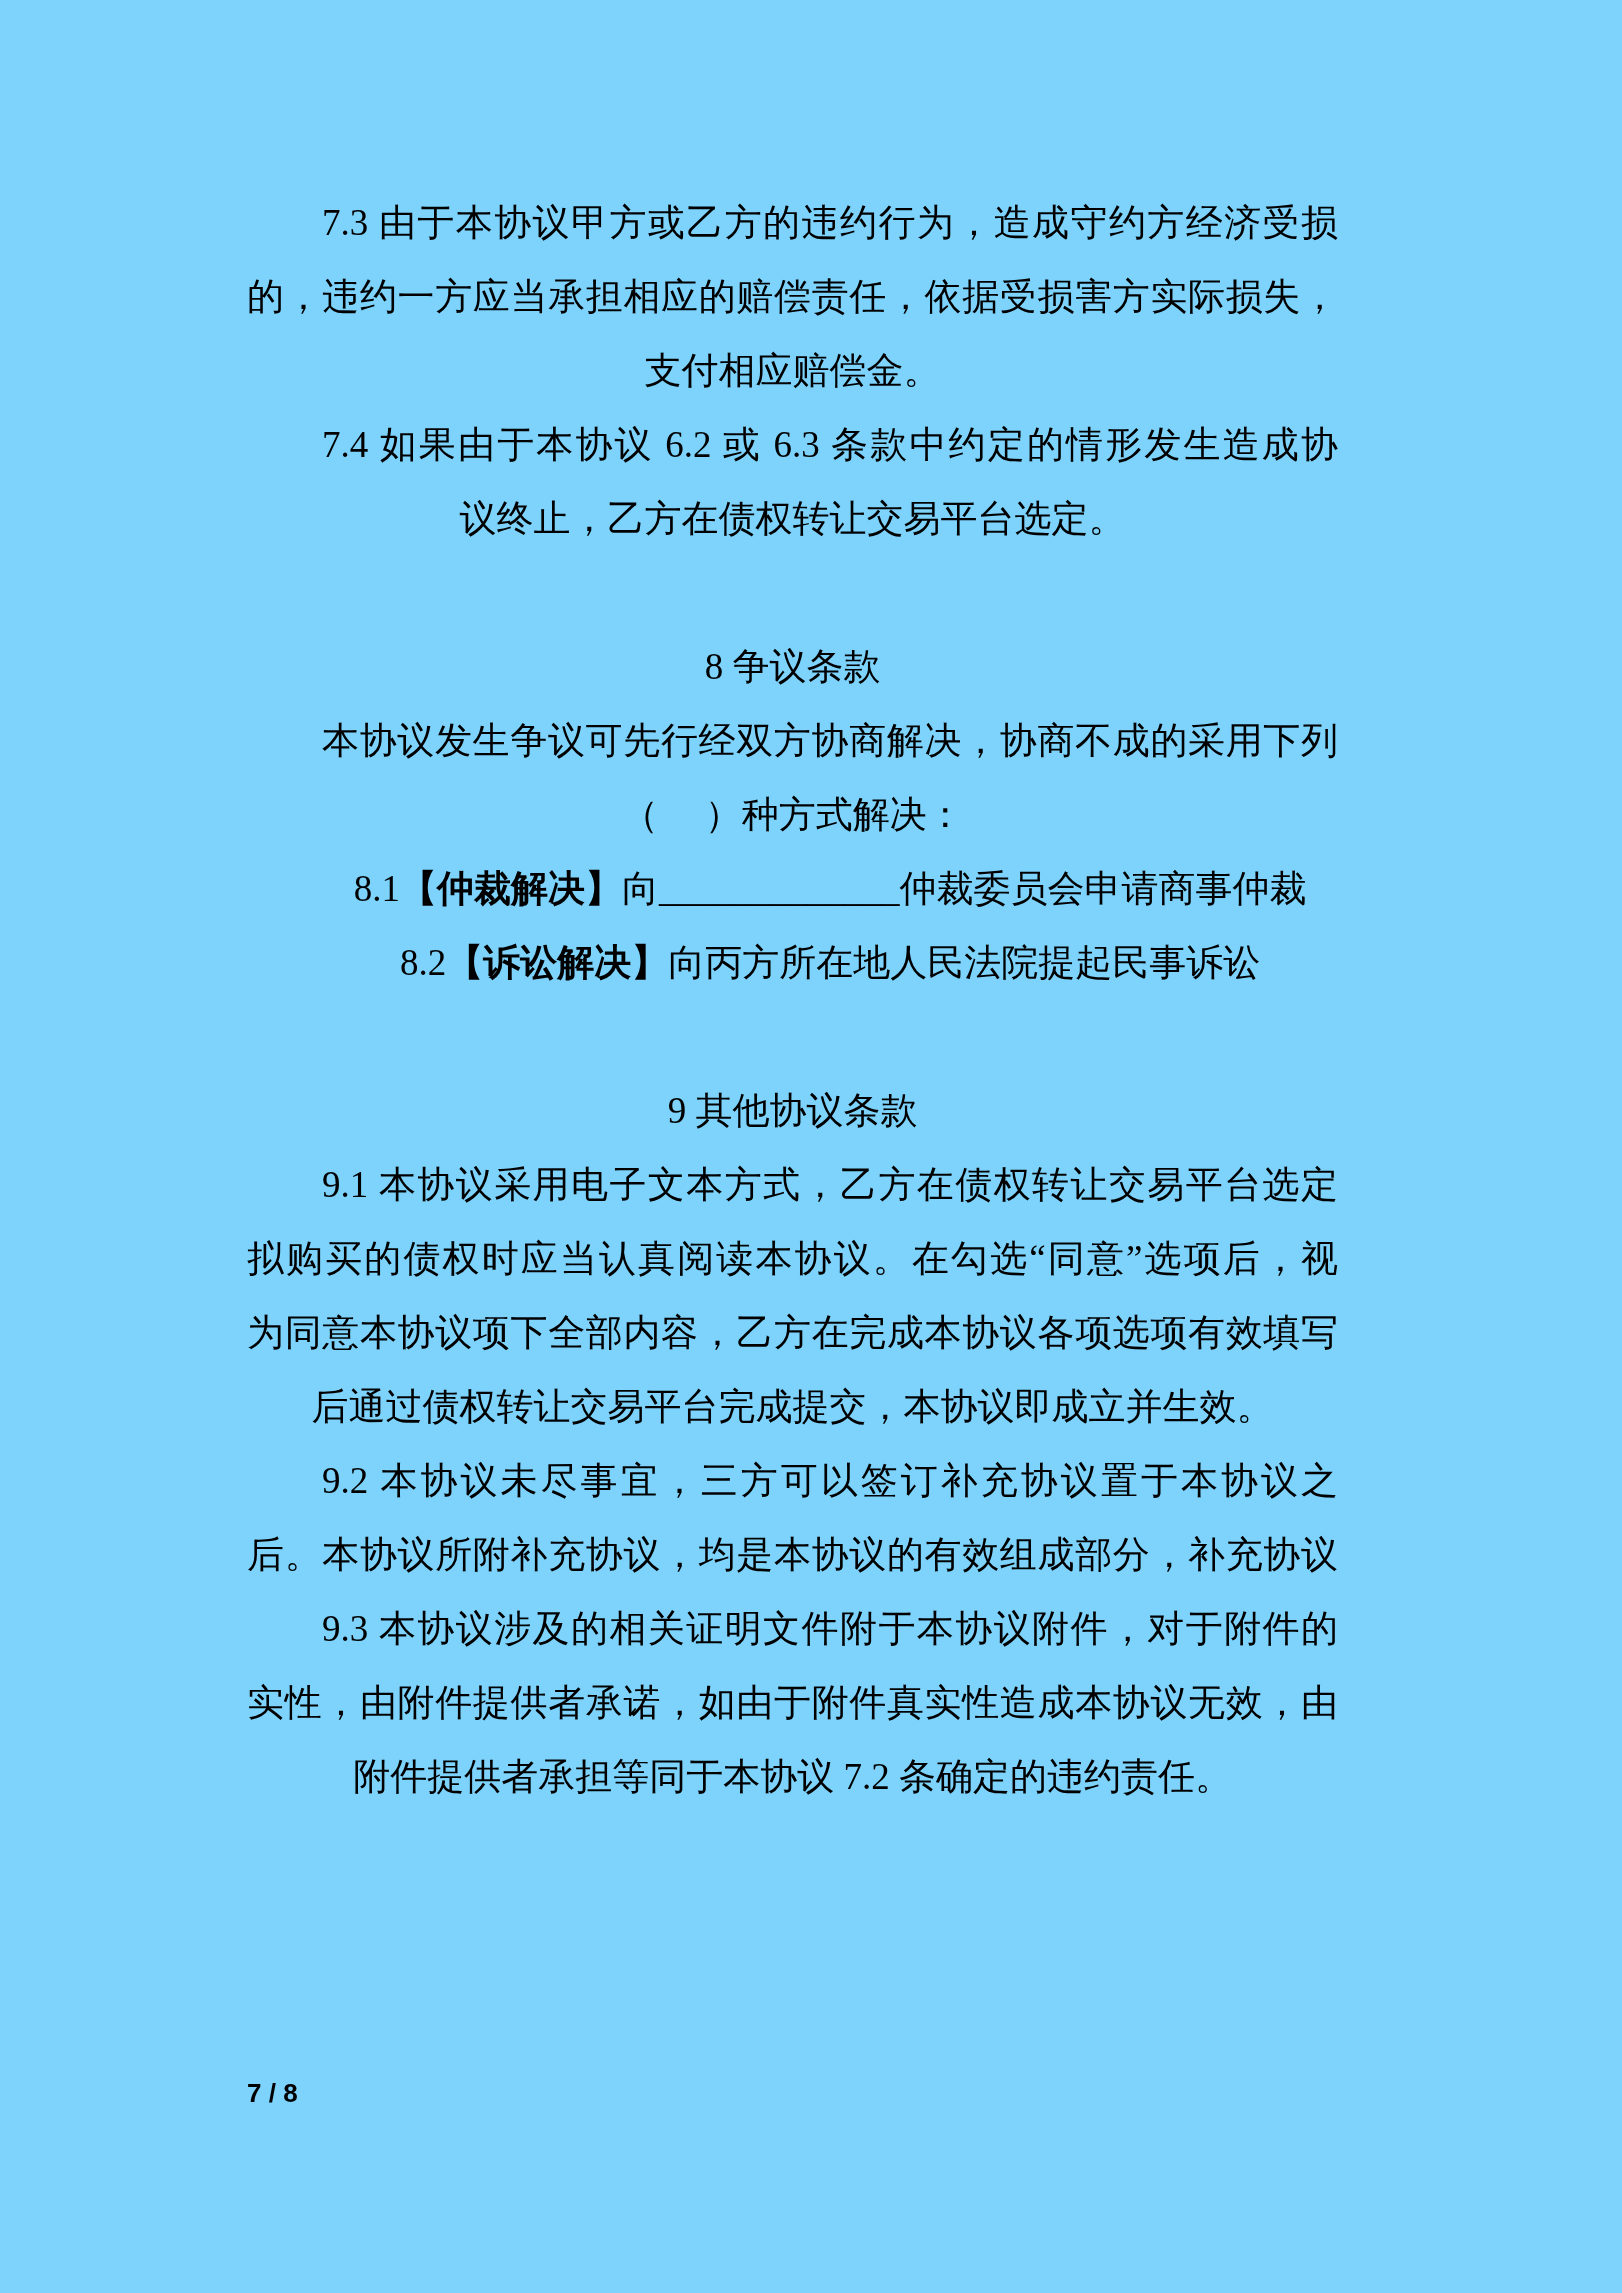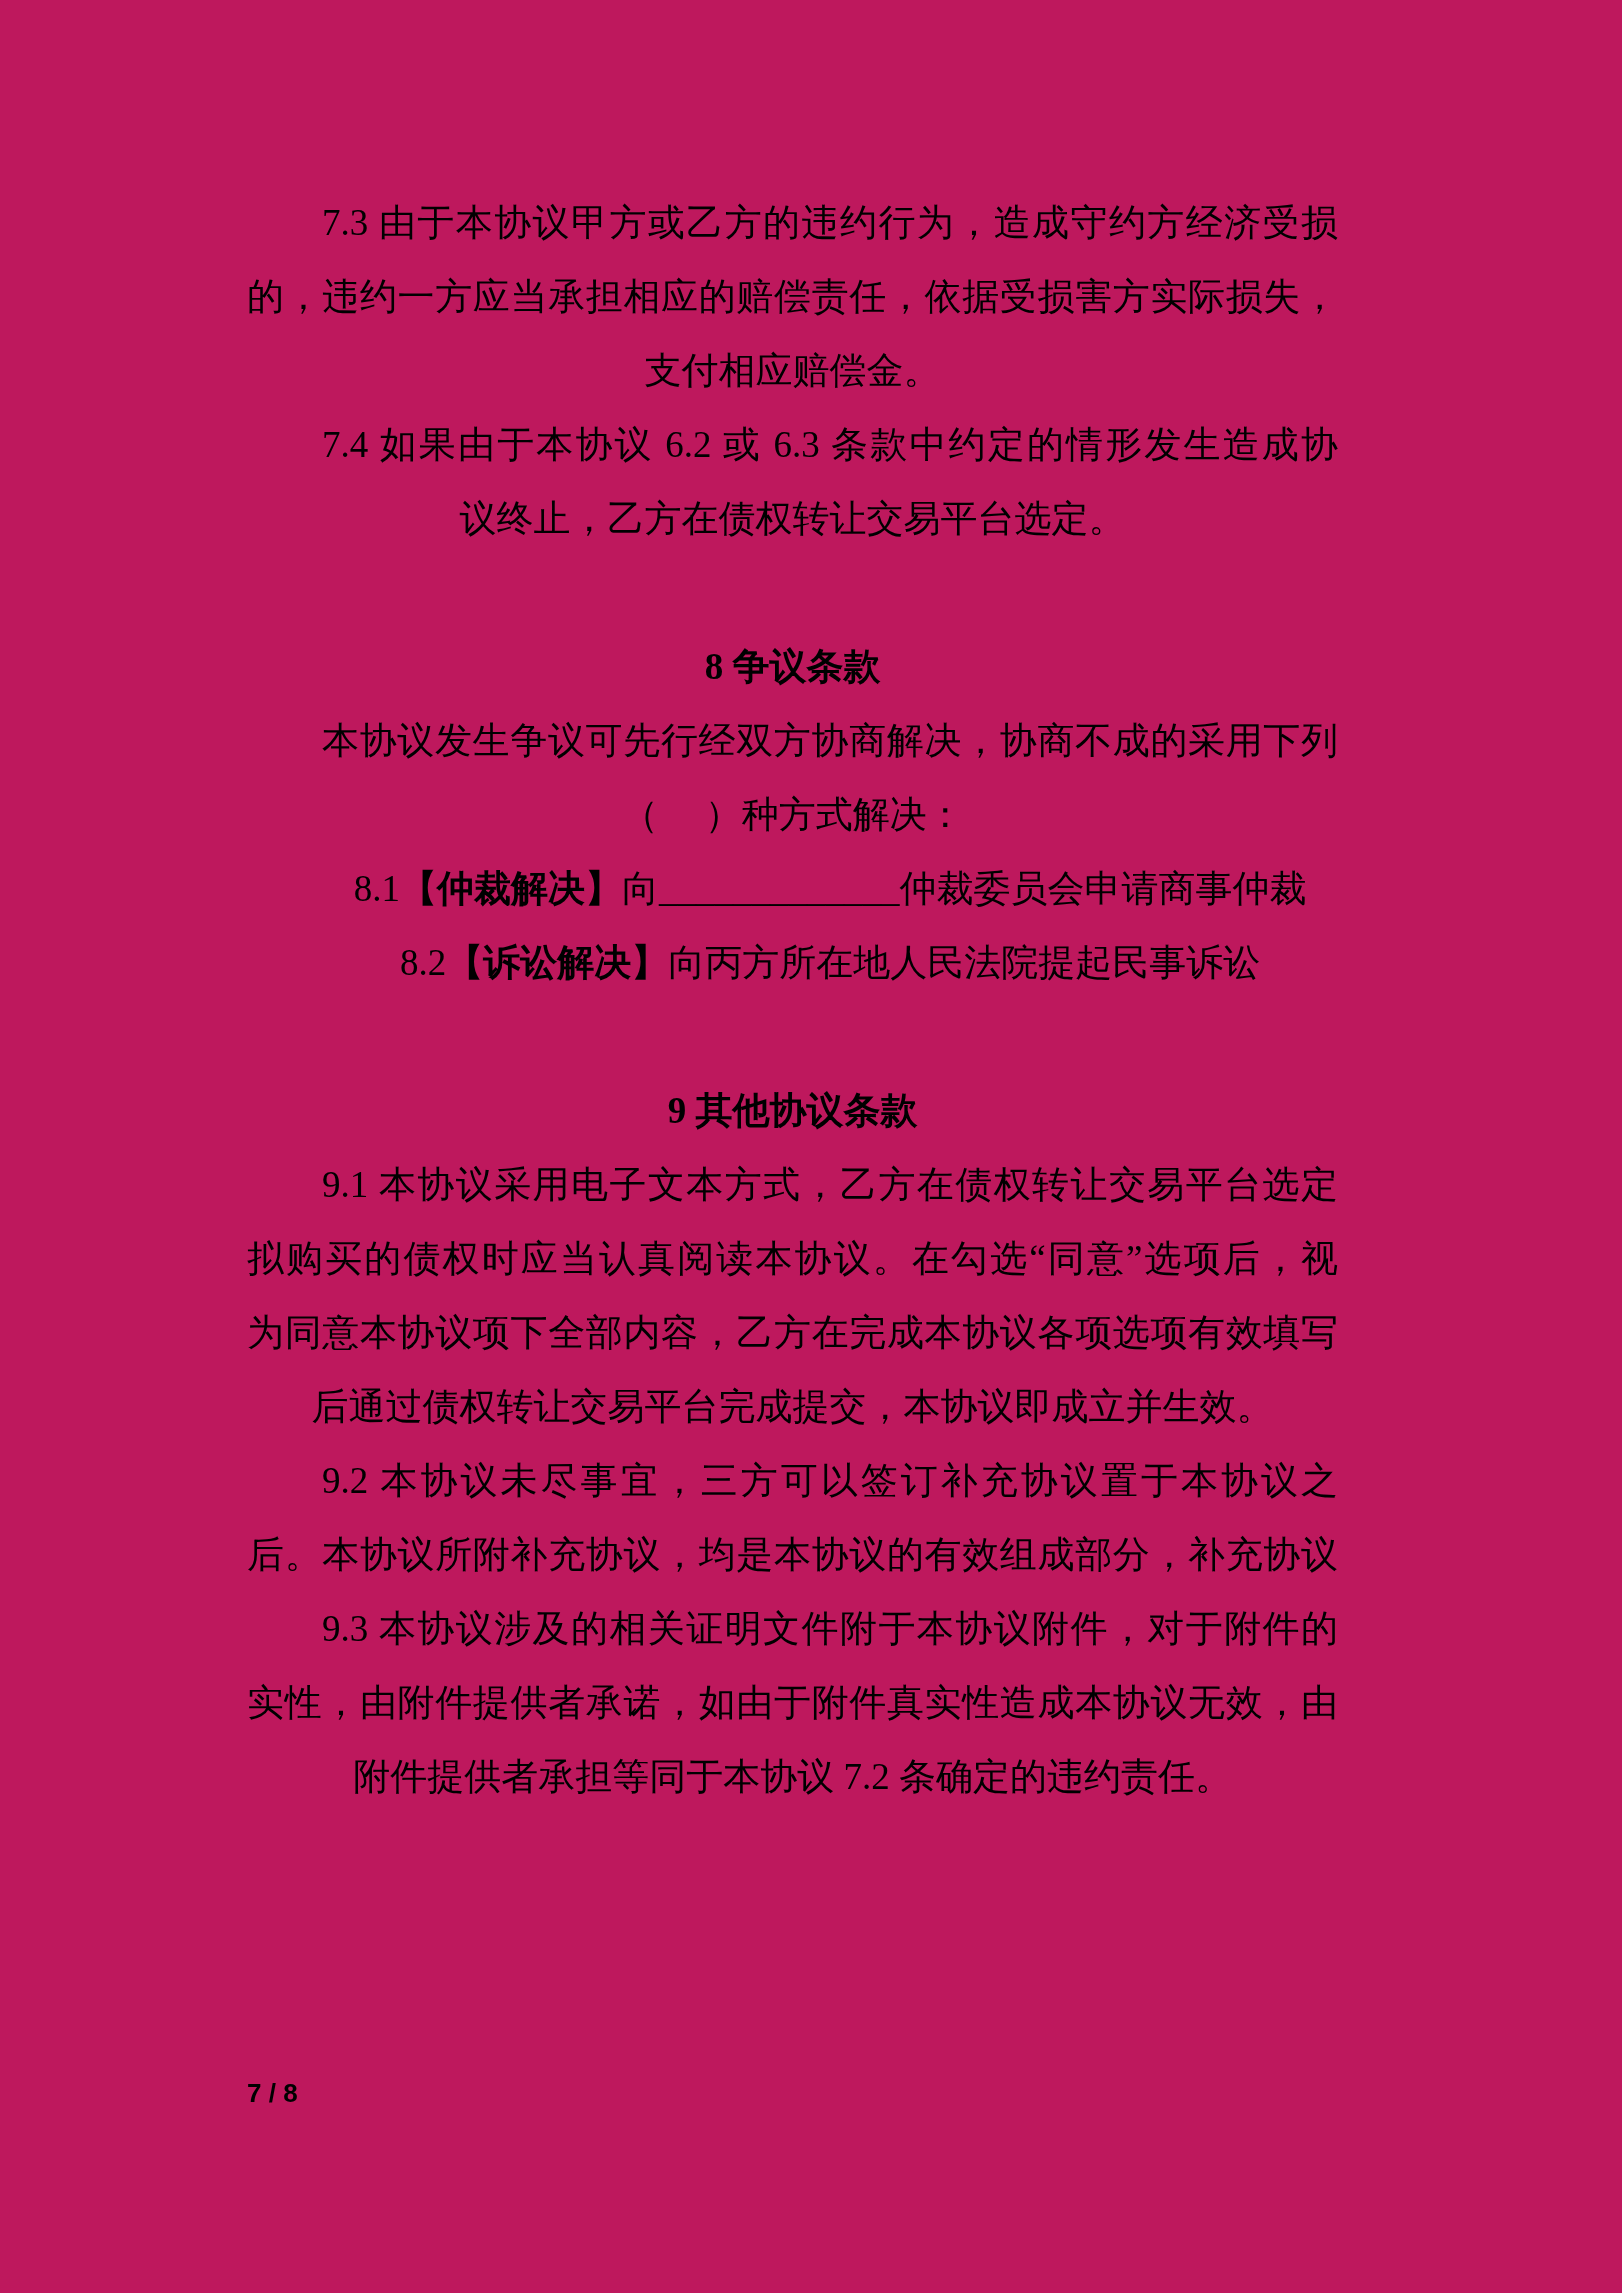--- a/index.html
+++ b/index.html
@@ -4,21 +4,21 @@
 <style>
   html, body {
     margin: 0;
     padding: 0;
     background: #ffffff;
   }
   .page {
     position: relative;
     width: 1623px;
     height: 2294px;
-    background: #be185d;
+    background: #7dd3fc;
     overflow: hidden;
     font-family: "Liberation Serif", "DejaVu Serif", serif;
     color: #000000;
   }
   .content {
     position: absolute;
     left: 247px;
     top: 186px;
     width: 1091px;
     font-size: 37px;
@@ -29,21 +29,21 @@
     white-space: normal;
   }
   .line.indent {
     text-indent: 75px;
   }
   .line.justify {
     text-align: justify;
     text-align-last: justify;
   }
   .line.heading {
-    font-weight: bold;
+    font-weight: normal;
   }
   .bold {
     font-weight: bold;
   }
   .footer {
     position: absolute;
     left: 247px;
     top: 2078px;
     width: 1091px;
     text-align: left;

